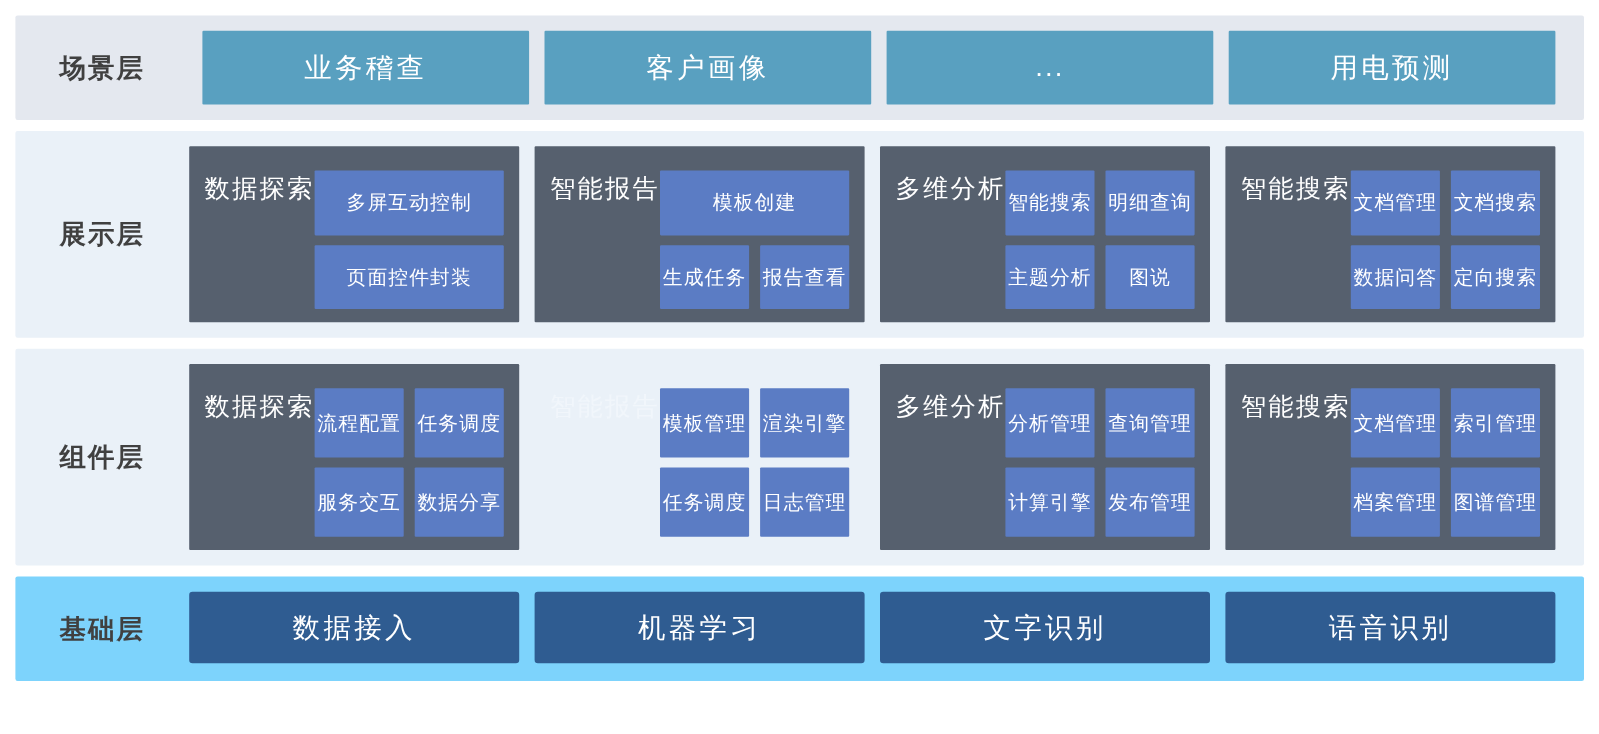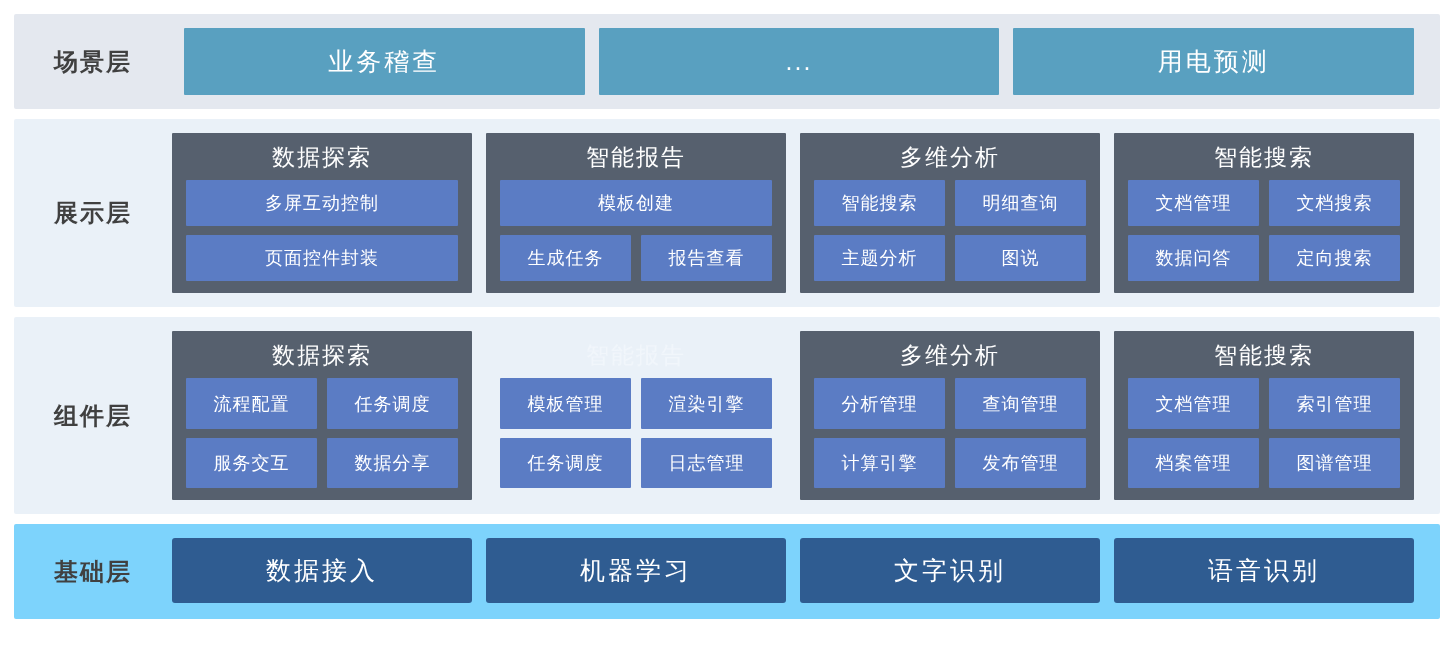--- a/index.html
+++ b/index.html
@@ -79,23 +79,23 @@
     background: #eaf1f8;
     height: 197px;
   }
   .row-presentation .layer-content,
   .row-component .layer-content { padding: 14px 26px 14px 0; }
 
   .group-card {
     flex: 1 1 0;
     background: #56606e;
     display: flex;
-    flex-direction: column;
+    flex-direction: row;
     align-items: stretch;
-    padding: 8px 14px 12px 14px;
+    padding: 22px 14px 12px 14px;
     box-sizing: border-box;
     border-radius: 1px;
   }
   .group-card.muted {
     background: transparent;
   }
   .group-title {
     text-align: center;
     color: #ffffff;
     font-size: 23px;
@@ -152,20 +152,21 @@
 </style>
 </head>
 <body>
 
 <div class="diagram">
 
   <div class="layer-row row-scenario">
     <div class="layer-label">场景层</div>
     <div class="layer-content">
       <div class="scenario-card">业务稽查</div>
+      <div class="scenario-card">客户画像</div>
       <div class="scenario-card ellipsis">...</div>
       <div class="scenario-card">用电预测</div>
     </div>
   </div>
 
   <div class="layer-row row-presentation">
     <div class="layer-label">展示层</div>
     <div class="layer-content">
 
       <div class="group-card">

